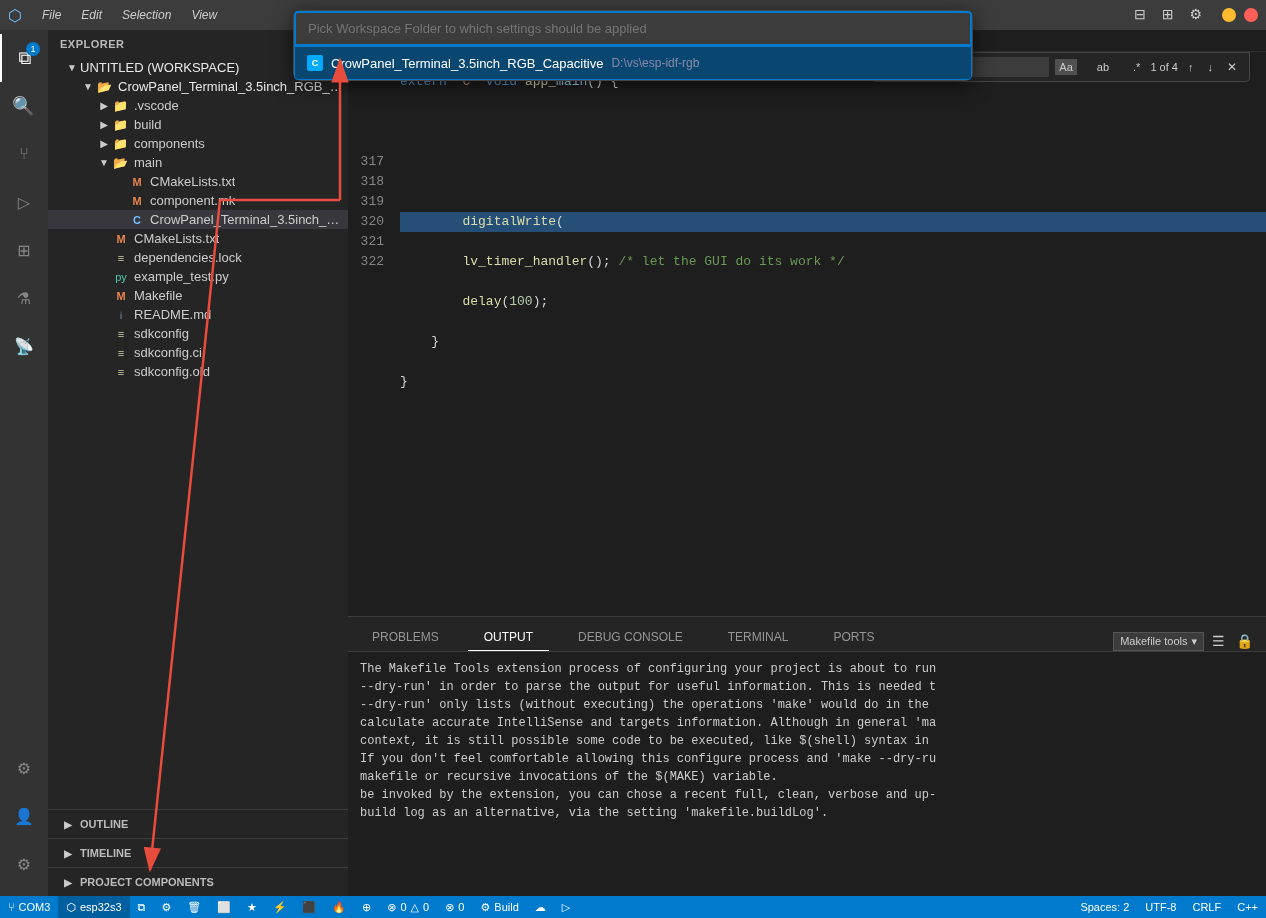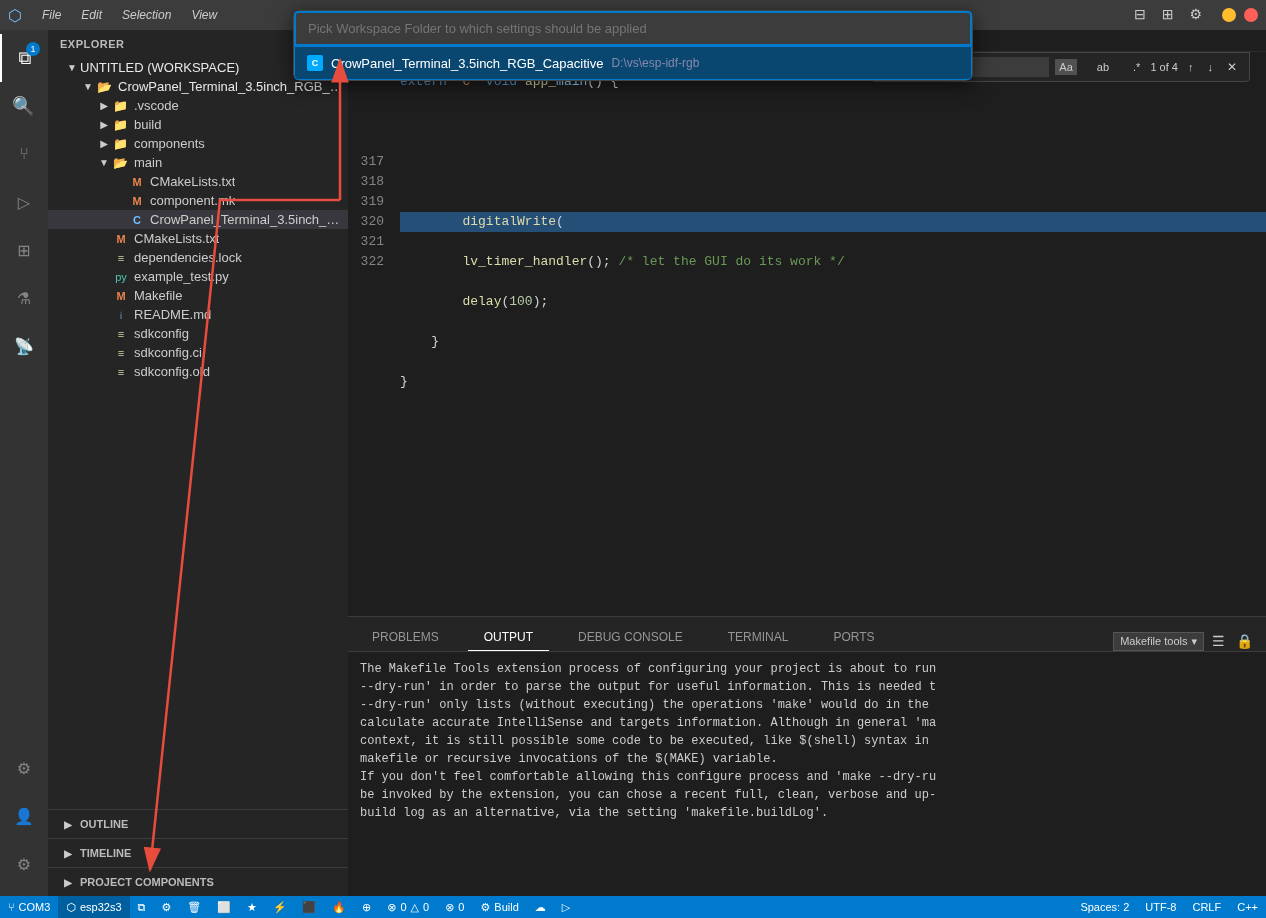--- a/index.html
+++ b/index.html
@@ -826,22 +826,22 @@
             <button class="panel-btn">☰</button>
             <button class="panel-btn">🔒</button>
           </div>
         </div>
         <div class="terminal-content">
           <div>The Makefile Tools extension process of configuring your project is about to run</div>
           <div>--dry-run' in order to parse the output for useful information. This is needed t</div>
           <div>--dry-run' only lists (without executing) the operations 'make' would do in the</div>
           <div>calculate accurate IntelliSense and targets information. Although in general 'ma</div>
           <div>context, it is still possible some code to be executed, like $(shell) syntax in</div>
+          <div>If you don't feel comfortable allowing this configure process and 'make --dry-ru</div>
           <div>makefile or recursive invocations of the $(MAKE) variable.</div>
-          <div>If you don't feel comfortable allowing this configure process and 'make --dry-ru</div>
           <div>be invoked by the extension, you can chose a recent full, clean, verbose and up-</div>
           <div>build log as an alternative, via the setting 'makefile.buildLog'.</div>
         </div>
       </div>
     </div>
   </div>
 
   <div class="status-bar">
     <div class="status-left">
       <div class="status-item">

